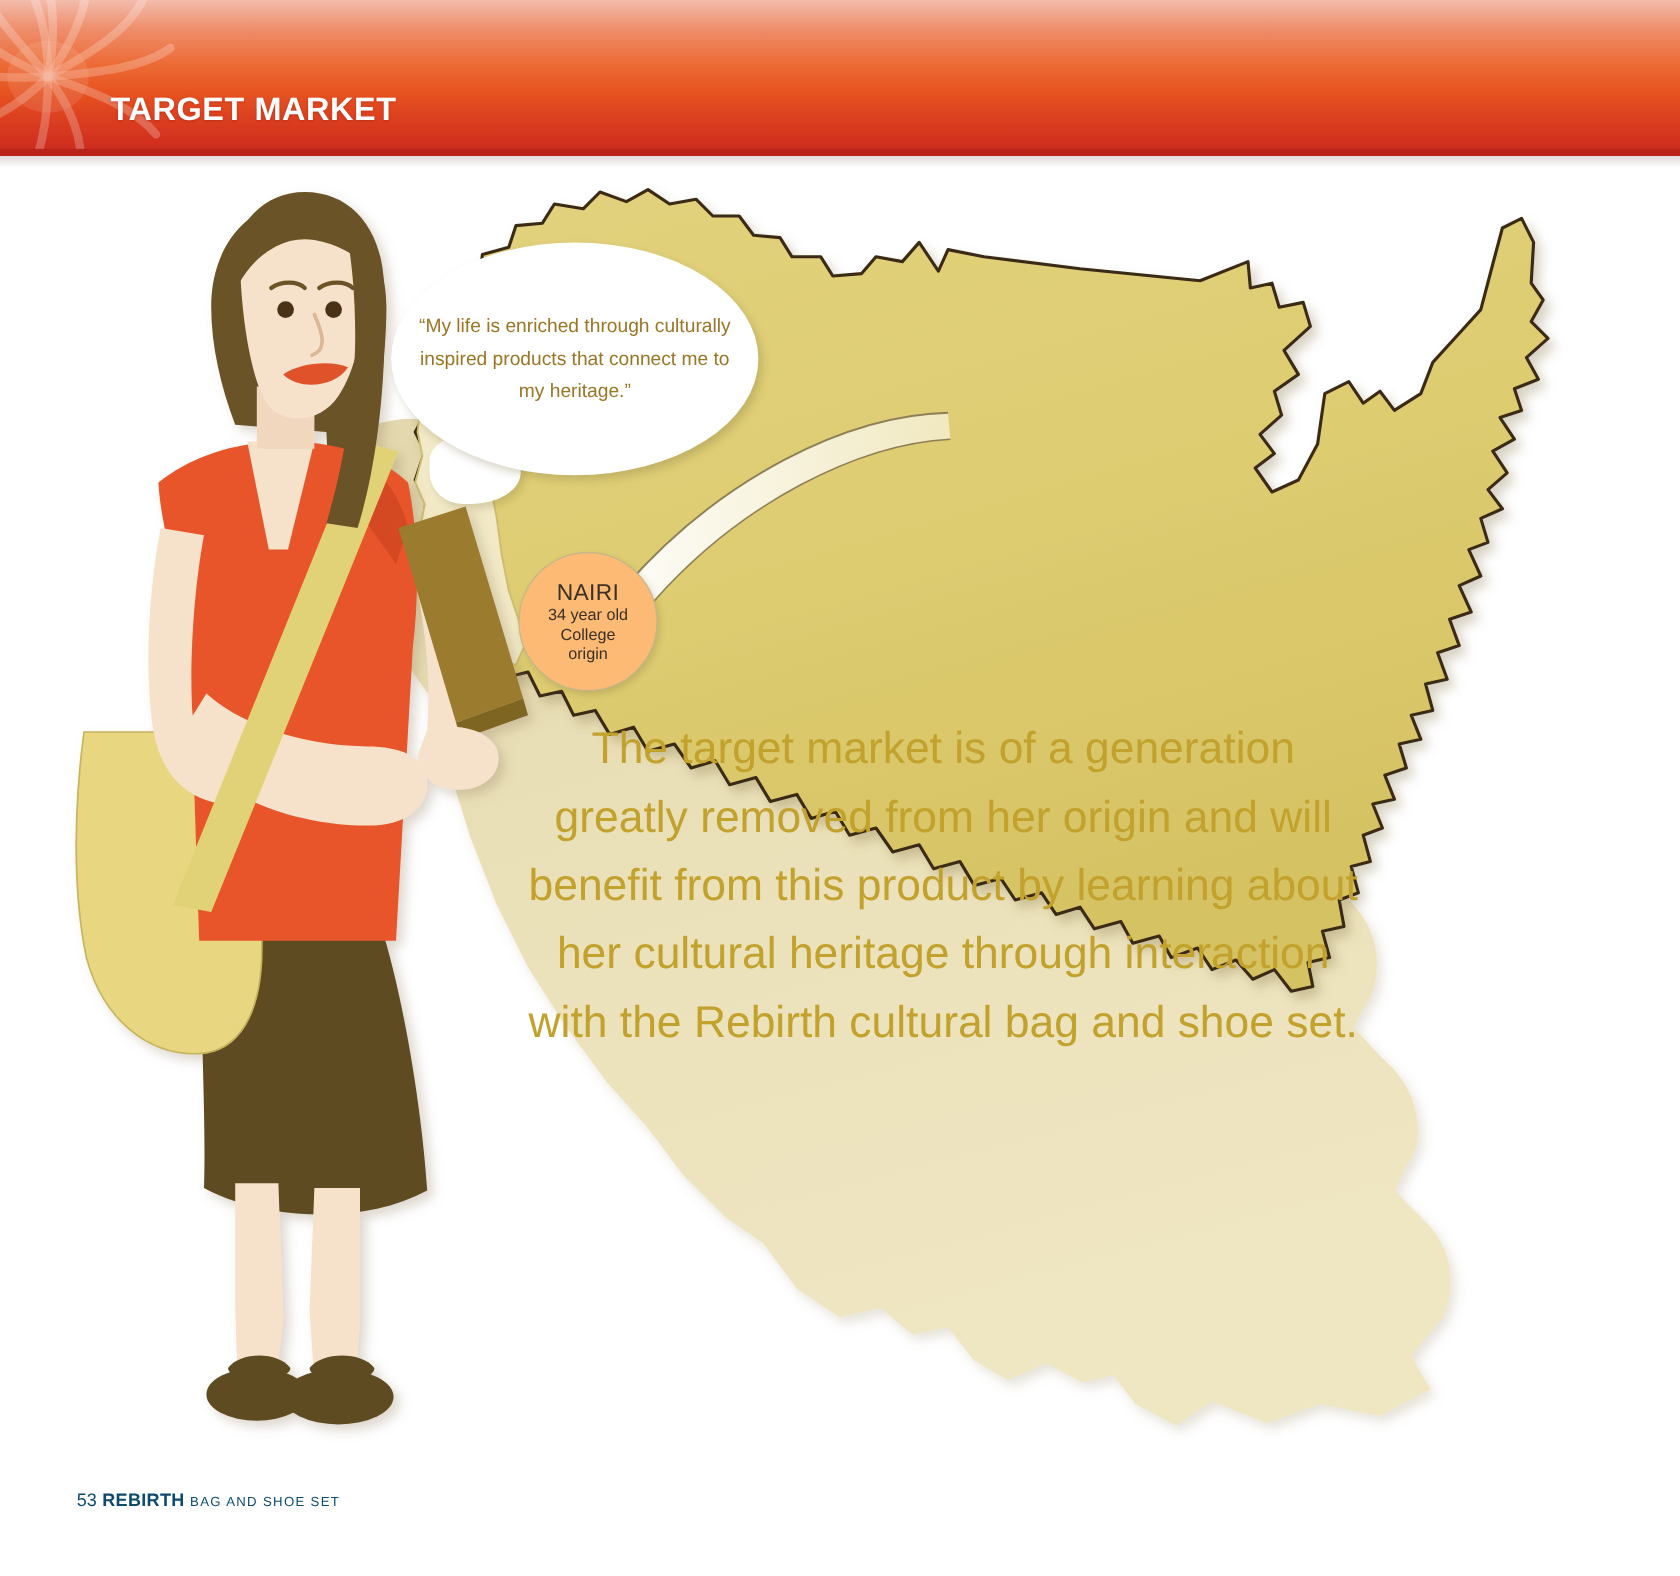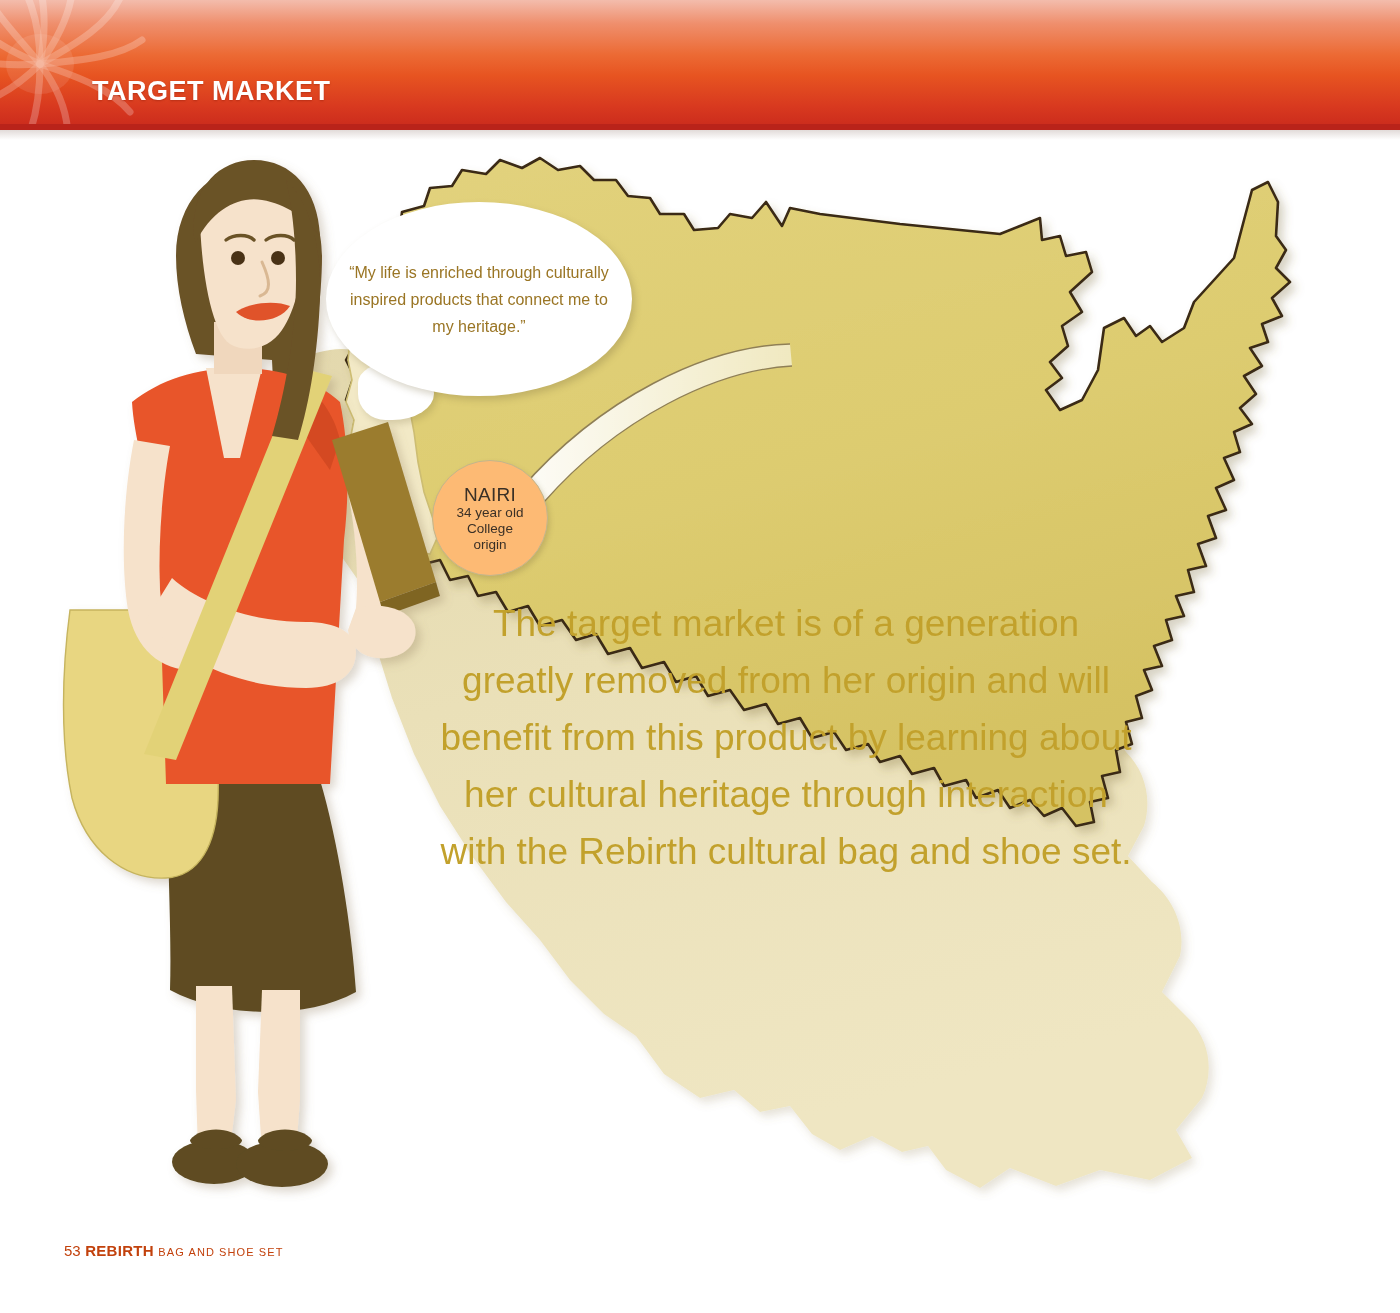--- a/index.html
+++ b/index.html
@@ -144,21 +144,21 @@
     text-align: center;
     z-index: 20;
     margin-left: 16px;
   }
 
   
   .footer {
     position: absolute;
     left: 64px;
     top: 1242px;
-    color: #c2410c;
+    color: #0c4a6e;
     z-index: 30;
     white-space: nowrap;
   }
   .footer-page { font-size: 15px; }
   .footer-brand { font-size: 15px; font-weight: bold; letter-spacing: .3px; }
   .footer-sub { font-size: 11px; letter-spacing: 1.1px; }
 </style>
 </head>
 <body>
 

